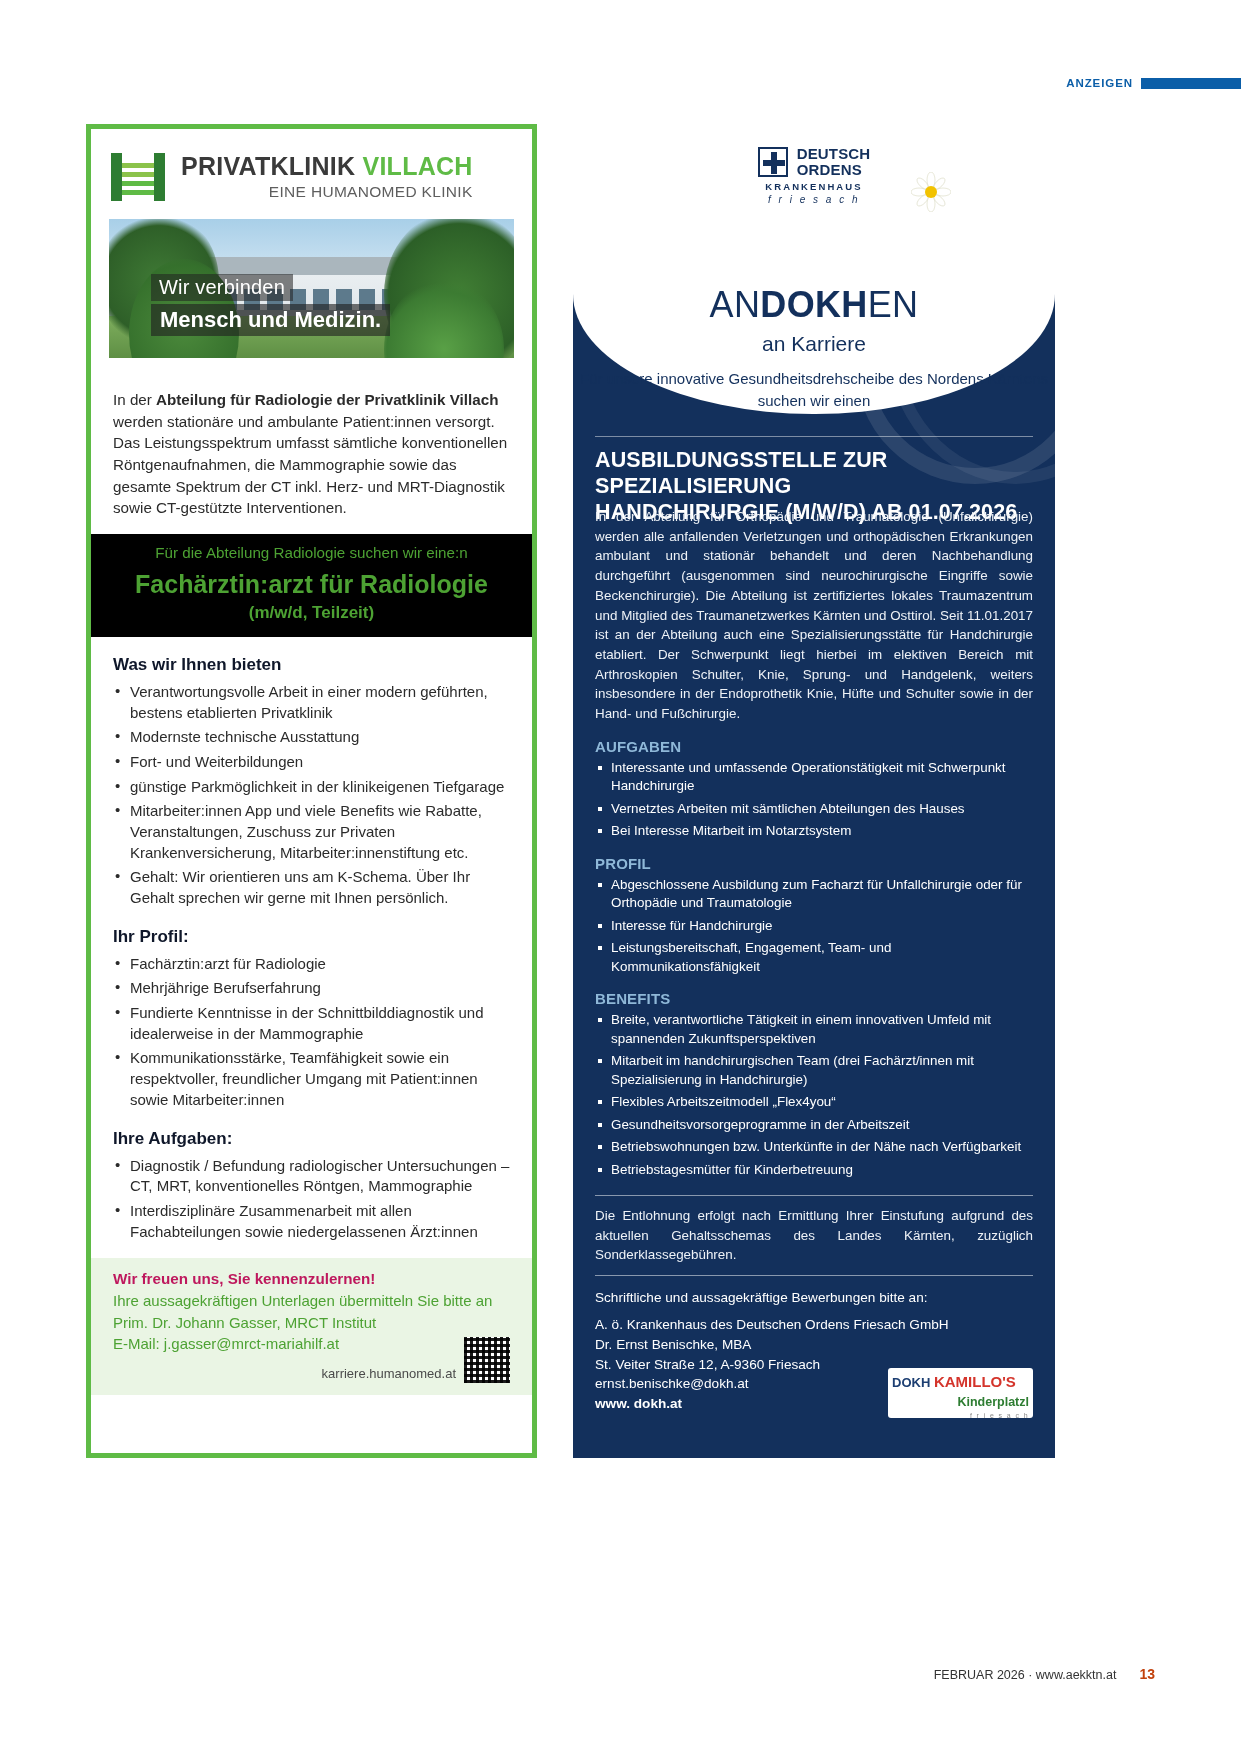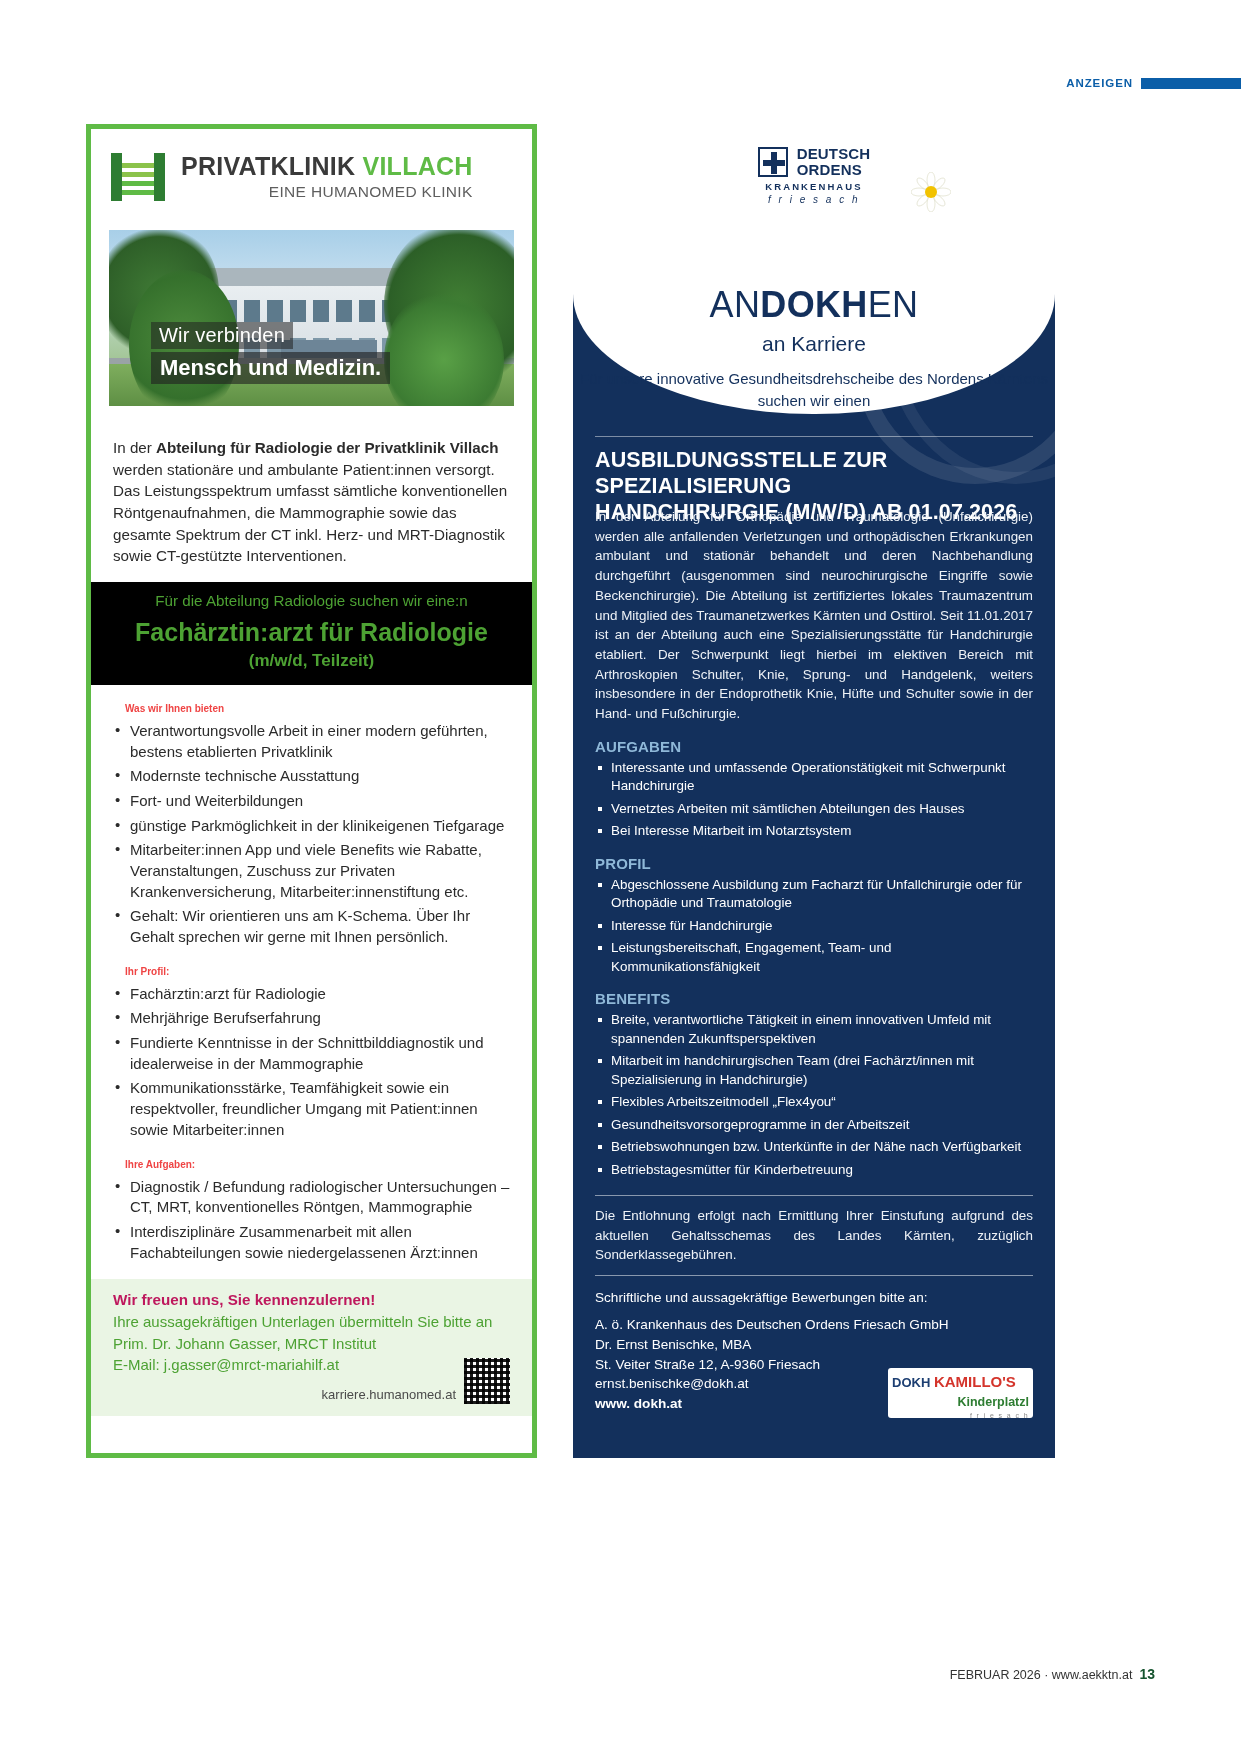--- a/index.html
+++ b/index.html
@@ -45,21 +45,21 @@
   .pk-title {
     font-size:25px; letter-spacing:.01em; color:#3a3a3a; font-weight:bold;
   }
   .pk-title .green { color:#5fbb46; }
   .pk-sub {
     font-size:15.5px; color:#5e5e5e; letter-spacing:.02em; margin-top:5px;
   }
 
   
   .pk-photo {
-    position:relative; margin:17px 18px 0 18px; height:176px; overflow:hidden;
+    position:relative; margin:6px 18px 0 18px; height:139px; overflow:hidden;
     background:linear-gradient(#9ec9e8,#cfe3f2 45%, #bcd8c2 46%, #8cb46f 100%);
   }
   .sky { position:absolute; left:0; top:0; right:0; height:48%;
          background:linear-gradient(#a8cfe8,#d7e8f4); }
   .tree-l { position:absolute; left:-10px; top:-8px; width:120px; height:140px;
             background:radial-gradient(circle at 50% 50%, #3f7a35 0%, #2e5f28 60%, rgba(46,95,40,0) 70%);
             border-radius:50%; }
   .tree-l2 { position:absolute; left:20px; top:40px; width:110px; height:150px;
             background:radial-gradient(circle at 50% 45%, #4c8a3c 0%, #35702c 62%, rgba(53,112,44,0) 72%);
             border-radius:50%; }
@@ -104,21 +104,21 @@
   .pk-green-band {
     margin:14px -22px 0 -22px; background:#000000; padding:10px 22px 14px 22px;
     text-align:center;
   }
   .pk-seek { color:#4da233; font-size:15.2px; }
   .pk-job {
     color:#4da233; font-size:25px; font-weight:bold; margin-top:9px;
   }
   .pk-job-sub { color:#4da233; font-size:17px; font-weight:bold; margin-top:4px; }
 
-  .pk-h4 { font-size:10px; font-weight:bold; margin:18px 0 7px 12px; color:#ef4444; }
+  .pk-h4 { font-size:17px; font-weight:bold; margin:18px 0 7px 0; color:#0f172a; }
   ul.pk-list { list-style:none; margin:0 0 0 2px; padding:0; }
   ul.pk-list li {
     position:relative; padding-left:15px; font-size:15px; line-height:1.38;
     color:#2b2b2b; margin-bottom:4px;
   }
   ul.pk-list li:before {
     content:"•"; position:absolute; left:0; top:-1px; color:#2b2b2b;
   }
 
   .pk-footer {
@@ -237,21 +237,21 @@
   }
   .kamillo .k1 { font-size:13px; font-weight:bold; color:#1d3f72; }
   .kamillo .k1 em { font-style:normal; color:#d4342b; font-size:15px; }
   .kamillo .k2 { font-size:12.5px; font-weight:bold; color:#2e7d32; text-align:right; }
   .kamillo .k3 { font-size:7px; letter-spacing:.2em; text-align:right; color:#888; }
 
   
   .page-footer {
     position:absolute; right:86px; bottom:72px; font-size:12.5px; color:#333;
   }
-  .page-footer .pg { color:#14532d; font-weight:bold; font-size:14px; margin-left:7px; }
+  .page-footer .pg { color:#c2410c; font-weight:bold; font-size:14px; margin-left:23px; }
 </style>
 </head>
 <body>
 
 <div class="page">
 
   <div class="top-header">
     <div class="label">ANZEIGEN</div>
     <div class="bar"></div>
   </div>

